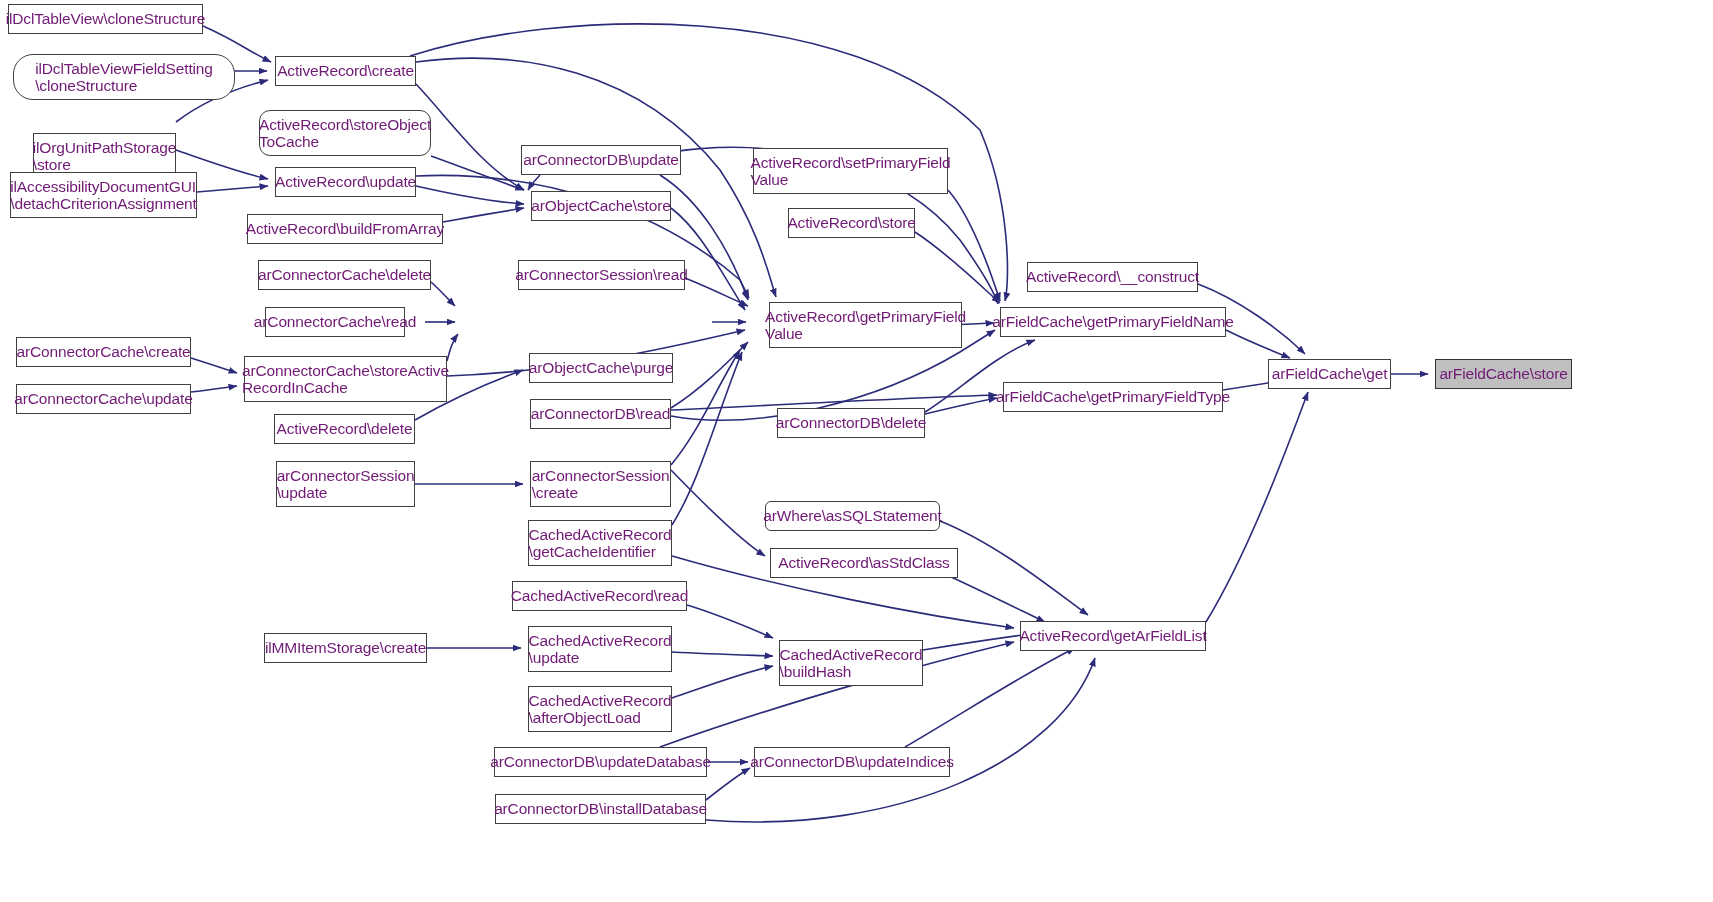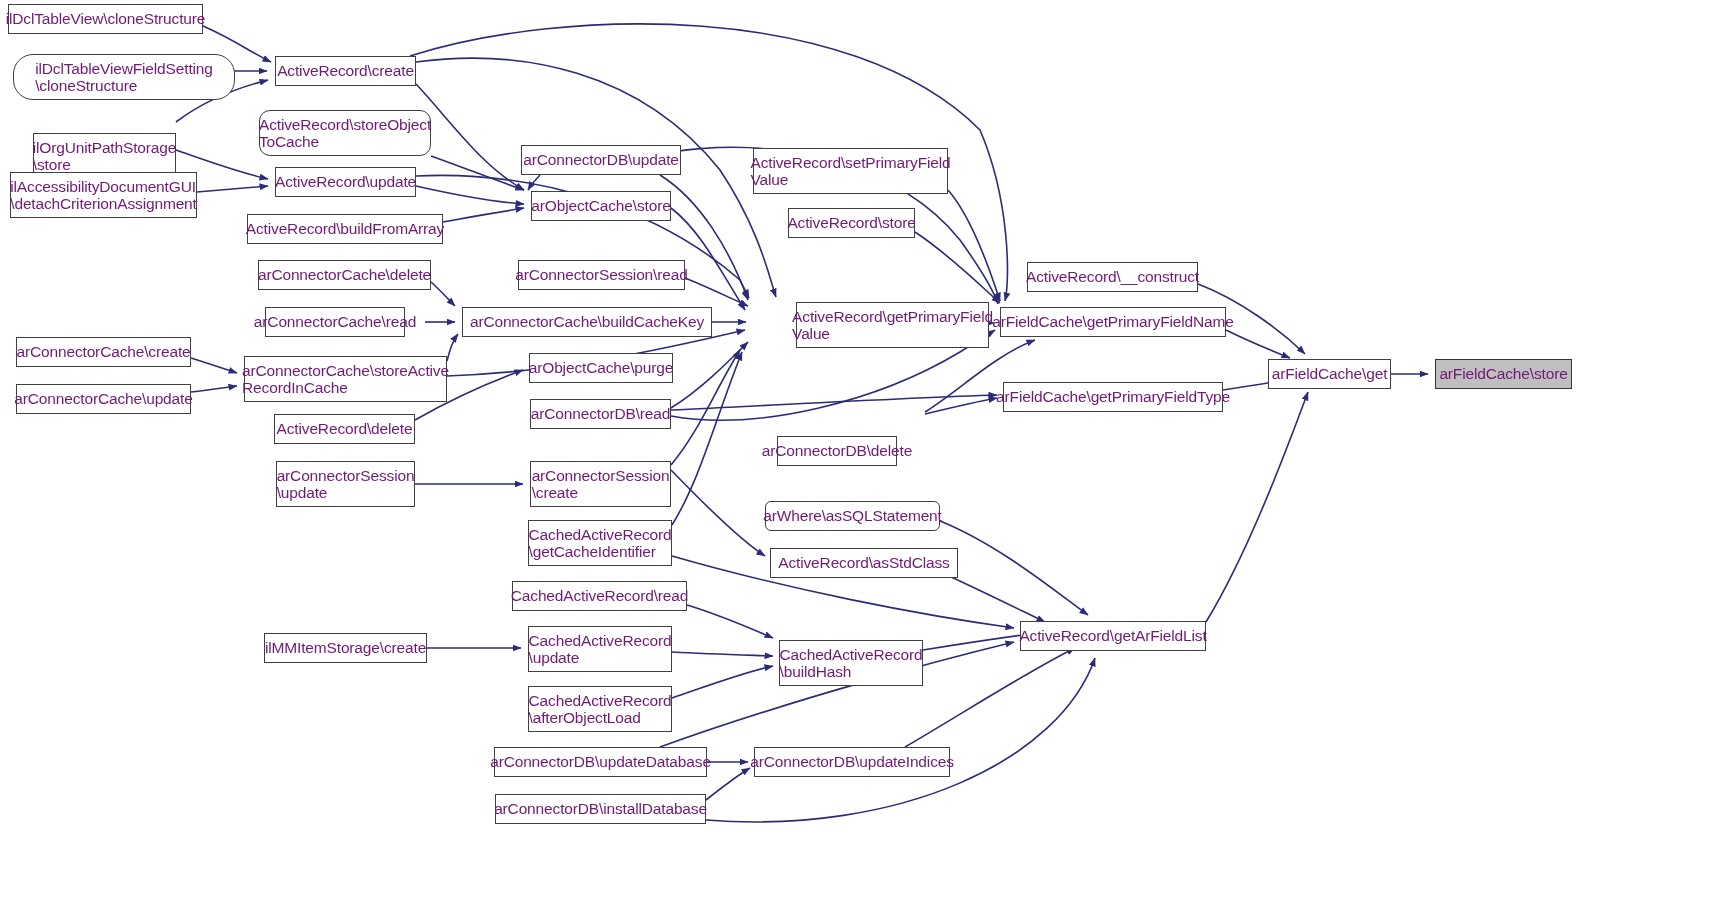--- a/index.html
+++ b/index.html
@@ -143,44 +143,43 @@
       <div class="node" style="left: 16px; top: 384px; width: 175px; height: 30px;"><span class="node-label">arConnectorCache\update</span></div>
       <div class="node" style="left: 244px; top: 356px; width: 203px; height: 46px;"><span class="node-label">arConnectorCache\storeActive
 RecordInCache</span></div>
       <div class="node" style="left: 274px; top: 414px; width: 141px; height: 30px;"><span class="node-label">ActiveRecord\delete</span></div>
       <div class="node" style="left: 276px; top: 461px; width: 139px; height: 46px;"><span class="node-label">arConnectorSession
 \update</span></div>
       <div class="node" style="left: 264px; top: 633px; width: 163px; height: 30px;"><span class="node-label">ilMMItemStorage\create</span></div>
       <div class="node" style="left: 521px; top: 145px; width: 160px; height: 30px;"><span class="node-label">arConnectorDB\update</span></div>
       <div class="node" style="left: 531px; top: 191px; width: 140px; height: 30px;"><span class="node-label">arObjectCache\store</span></div>
       <div class="node" style="left: 518px; top: 260px; width: 167px; height: 30px;"><span class="node-label">arConnectorSession\read</span></div>
-      <div class="node" style="left: 462px; top: 307px; width: 250px; height: 30px;"><span class="node-label">arConnectorCache\buildCacheKey</span></div>
       <div class="node" style="left: 529px; top: 353px; width: 144px; height: 30px;"><span class="node-label">arObjectCache\purge</span></div>
       <div class="node" style="left: 530px; top: 399px; width: 141px; height: 30px;"><span class="node-label">arConnectorDB\read</span></div>
       <div class="node" style="left: 530px; top: 461px; width: 141px; height: 46px;"><span class="node-label">arConnectorSession
 \create</span></div>
       <div class="node" style="left: 528px; top: 520px; width: 144px; height: 46px;"><span class="node-label">CachedActiveRecord
 \getCacheIdentifier</span></div>
       <div class="node" style="left: 512px; top: 581px; width: 175px; height: 30px;"><span class="node-label">CachedActiveRecord\read</span></div>
       <div class="node" style="left: 528px; top: 626px; width: 144px; height: 46px;"><span class="node-label">CachedActiveRecord
 \update</span></div>
       <div class="node" style="left: 528px; top: 686px; width: 144px; height: 46px;"><span class="node-label">CachedActiveRecord
 \afterObjectLoad</span></div>
       <div class="node" style="left: 494px; top: 747px; width: 213px; height: 30px;"><span class="node-label">arConnectorDB\updateDatabase</span></div>
       <div class="node" style="left: 495px; top: 794px; width: 211px; height: 30px;"><span class="node-label">arConnectorDB\installDatabase</span></div>
       <div class="node" style="left: 753px; top: 148px; width: 195px; height: 46px;"><span class="node-label">ActiveRecord\setPrimaryField
 Value</span></div>
       <div class="node" style="left: 788px; top: 208px; width: 127px; height: 30px;"><span class="node-label">ActiveRecord\store</span></div>
-      <div class="node" style="left: 796px; top: 302px; width: 193px; height: 46px;"><span class="node-label">ActiveRecord\getPrimaryField
+      <div class="node" style="left: 769px; top: 302px; width: 193px; height: 46px;"><span class="node-label">ActiveRecord\getPrimaryField
 Value</span></div>
       <div class="node" style="left: 765px; top: 501px; width: 175px; height: 30px; border-radius: 6px;"><span class="node-label">arWhere\asSQLStatement</span></div>
       <div class="node" style="left: 770px; top: 548px; width: 188px; height: 30px;"><span class="node-label">ActiveRecord\asStdClass</span></div>
       <div class="node" style="left: 779px; top: 640px; width: 144px; height: 46px;"><span class="node-label">CachedActiveRecord
 \buildHash</span></div>
-      <div class="node" style="left: 777px; top: 408px; width: 120px; height: 30px; margin-top: 28px;"><span class="node-label">arConnectorDB\delete</span></div>
+      <div class="node" style="left: 777px; top: 408px; width: 148px; height: 30px;"><span class="node-label">arConnectorDB\delete</span></div>
       <div class="node" style="left: 754px; top: 747px; width: 196px; height: 30px;"><span class="node-label">arConnectorDB\updateIndices</span></div>
       <div class="node" style="left: 1027px; top: 262px; width: 171px; height: 30px;"><span class="node-label">ActiveRecord\__construct</span></div>
       <div class="node" style="left: 1000px; top: 307px; width: 226px; height: 30px;"><span class="node-label">arFieldCache\getPrimaryFieldName</span></div>
       <div class="node" style="left: 1003px; top: 382px; width: 220px; height: 30px;"><span class="node-label">arFieldCache\getPrimaryFieldType</span></div>
       <div class="node" style="left: 1020px; top: 621px; width: 186px; height: 30px;"><span class="node-label">ActiveRecord\getArFieldList</span></div>
       <div class="node" style="left: 1268px; top: 359px; width: 123px; height: 30px;"><span class="node-label">arFieldCache\get</span></div>
       <div class="node highlight" style="left: 1435px; top: 359px; width: 137px; height: 30px;"><span class="node-label">arFieldCache\store</span></div>
     </div>
 </div>
 

